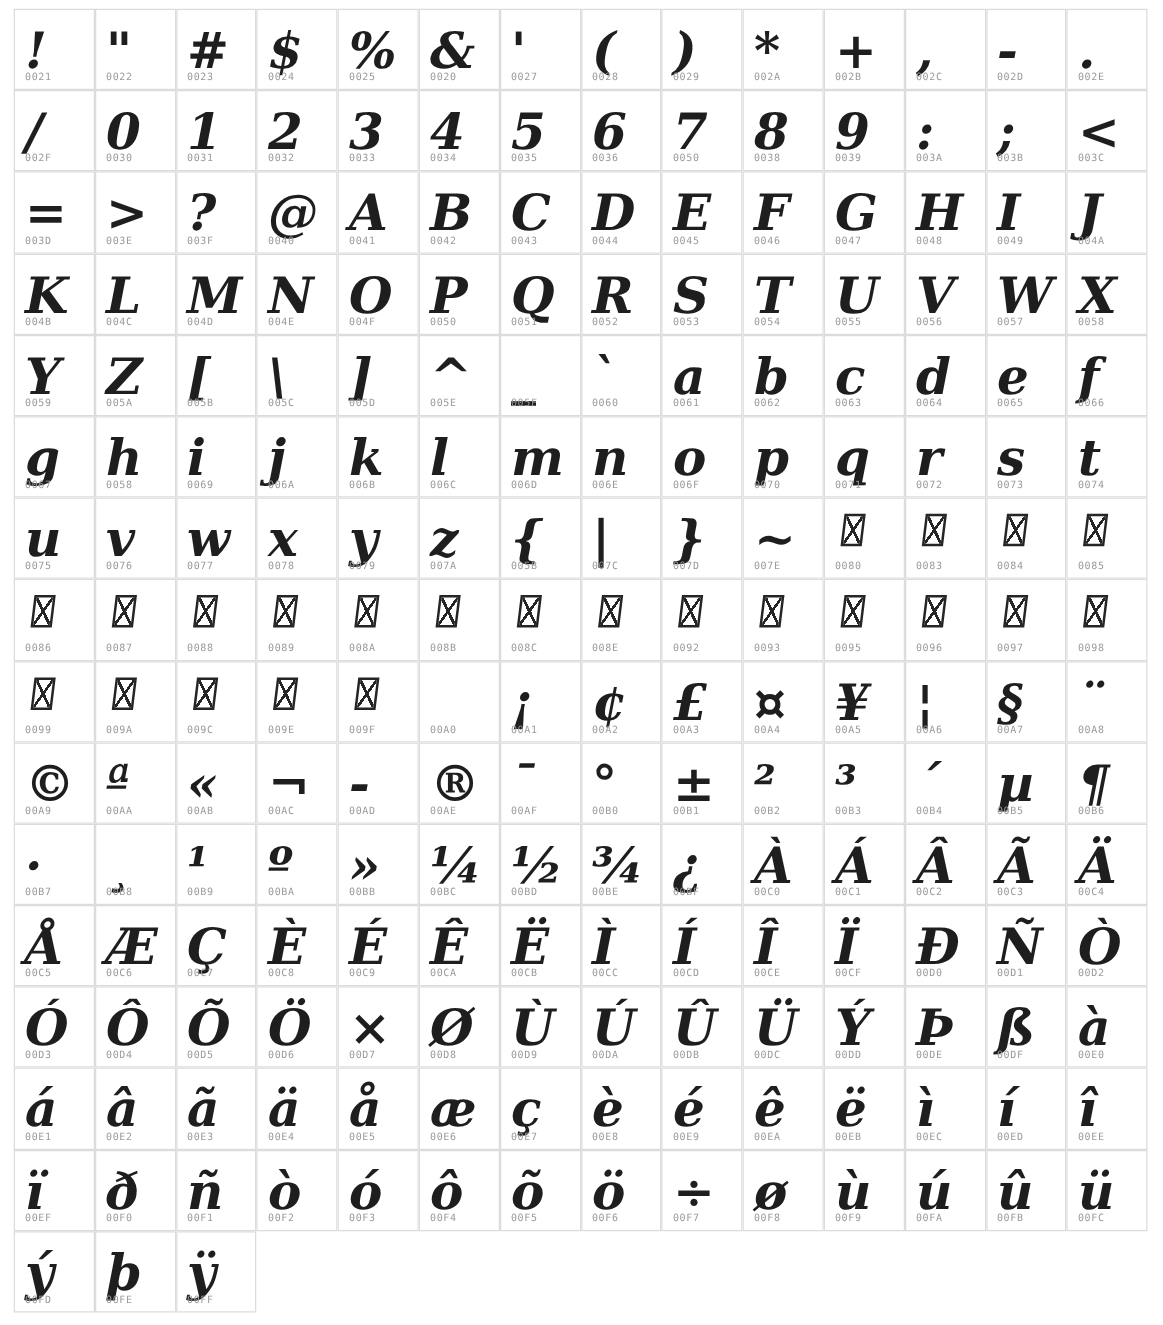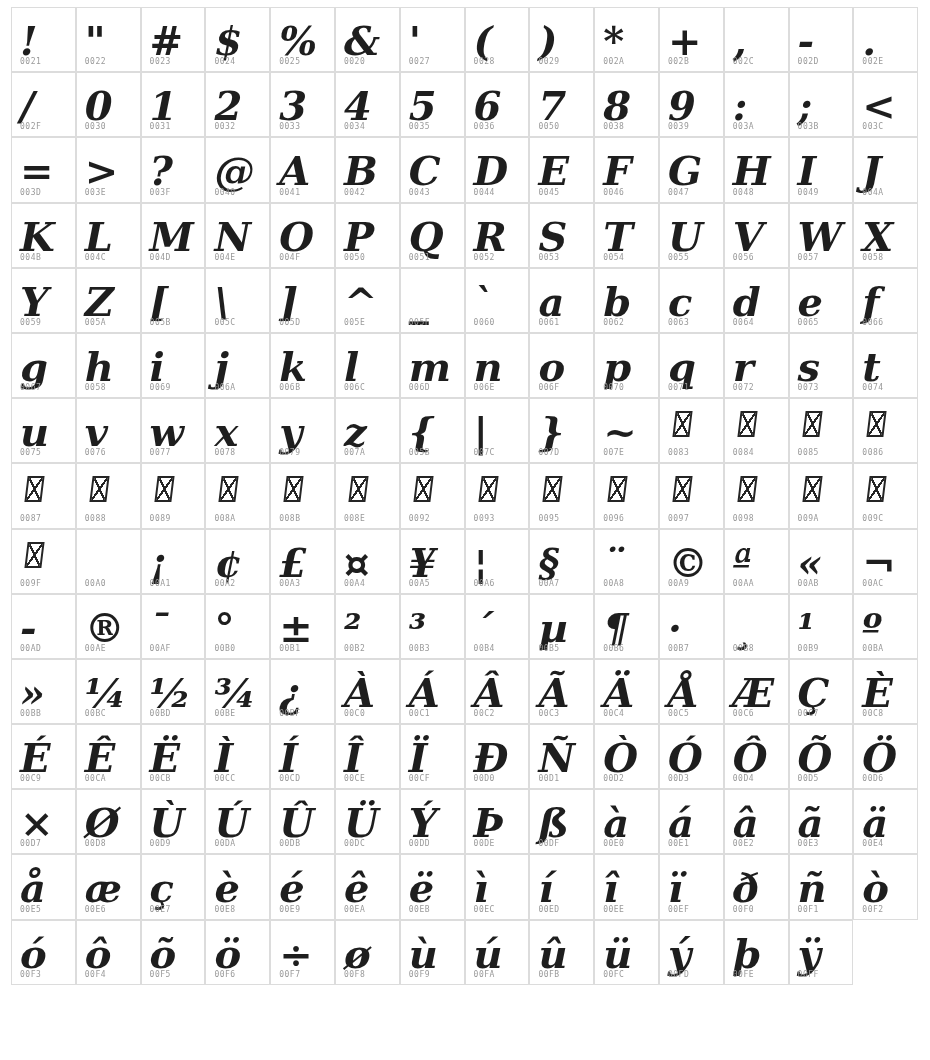--- a/index.html
+++ b/index.html
@@ -452,20 +452,24 @@
       <div class="cell">
         <div class="glyph">}</div>
         <div class="code">007D</div>
       </div>
       <div class="cell">
         <div class="glyph">~</div>
         <div class="code">007E</div>
       </div>
       <div class="cell">
         <div class="notdef"></div>
+        <div class="code">0080</div>
+      </div>
+      <div class="cell">
+        <div class="notdef"></div>
         <div class="code">0083</div>
       </div>
       <div class="cell">
         <div class="notdef"></div>
         <div class="code">0084</div>
       </div>
       <div class="cell">
         <div class="notdef"></div>
         <div class="code">0085</div>
       </div>
@@ -488,20 +492,24 @@
       <div class="cell">
         <div class="notdef"></div>
         <div class="code">008A</div>
       </div>
       <div class="cell">
         <div class="notdef"></div>
         <div class="code">008B</div>
       </div>
       <div class="cell">
         <div class="notdef"></div>
+        <div class="code">008C</div>
+      </div>
+      <div class="cell">
+        <div class="notdef"></div>
         <div class="code">008E</div>
       </div>
       <div class="cell">
         <div class="notdef"></div>
         <div class="code">0092</div>
       </div>
       <div class="cell">
         <div class="notdef"></div>
         <div class="code">0093</div>
       </div>
@@ -516,25 +524,33 @@
       <div class="cell">
         <div class="notdef"></div>
         <div class="code">0097</div>
       </div>
       <div class="cell">
         <div class="notdef"></div>
         <div class="code">0098</div>
       </div>
       <div class="cell">
         <div class="notdef"></div>
+        <div class="code">0099</div>
+      </div>
+      <div class="cell">
+        <div class="notdef"></div>
         <div class="code">009A</div>
       </div>
       <div class="cell">
         <div class="notdef"></div>
         <div class="code">009C</div>
+      </div>
+      <div class="cell">
+        <div class="notdef"></div>
+        <div class="code">009E</div>
       </div>
       <div class="cell">
         <div class="notdef"></div>
         <div class="code">009F</div>
       </div>
       <div class="cell">
         <div class="glyph"></div>
         <div class="code">00A0</div>
       </div>
       <div class="cell">

